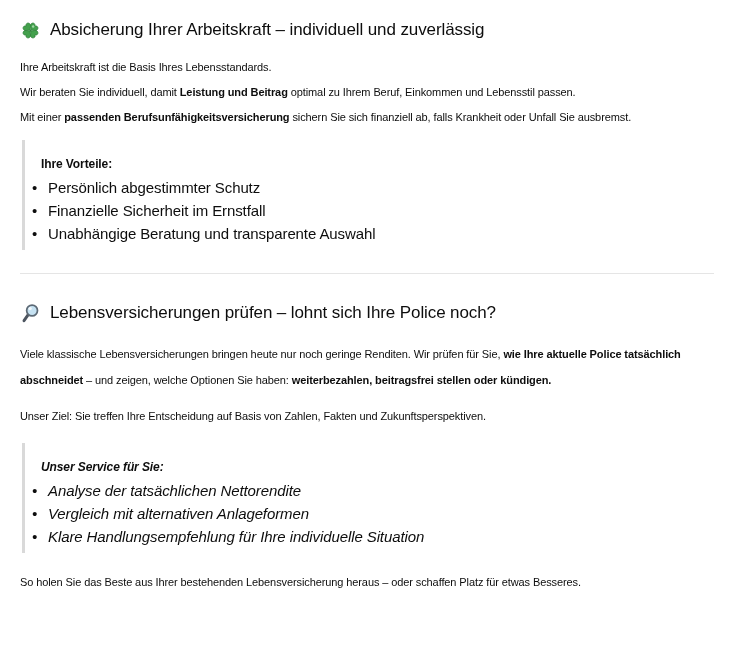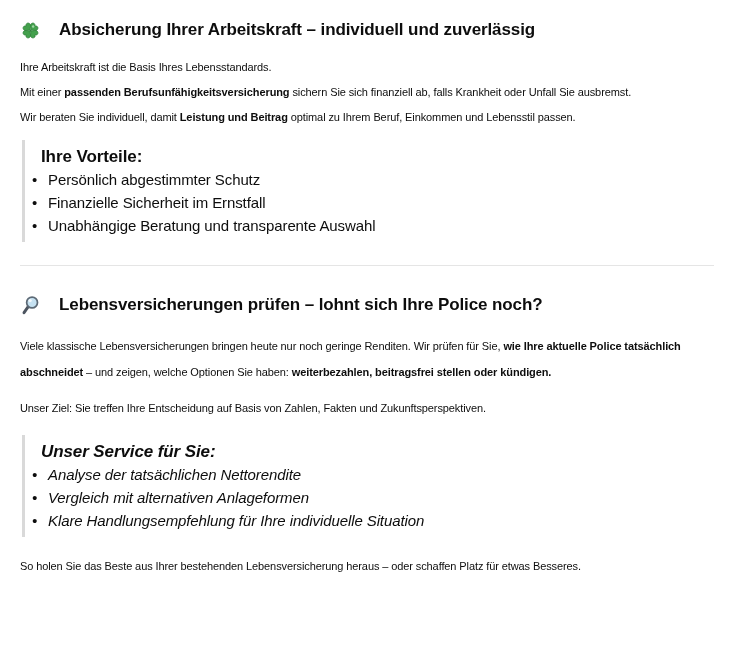--- a/index.html
+++ b/index.html
@@ -10,23 +10,23 @@
     overflow: hidden;
     font-family: "Liberation Sans", "DejaVu Sans", sans-serif;
     color: var(--text, #0d0d0d);
     letter-spacing: -0.1px;
   }
   main { padding: 14px 21px 10px 20px; }
 
   h2.section-heading {
     display: flex;
     align-items: center;
-    gap: 18px;
+    gap: 9px;
     font-size: 17px;
-    font-weight: 700;
+    font-weight: 400;
     line-height: 24px;
     margin: 4px 0 13px 0;
   }
   .hicon { width: 21px; height: 21px; flex: none; display: inline-flex; }
   .hicon svg { width: 21px; height: 21px; display: block; }
 
   .text-block p,
   .para {
     font-size: 11px;
     line-height: 25px;
@@ -35,23 +35,24 @@
   .para { line-height: 26px; }
   .para + .para { margin-top: 10px; }
   strong { font-weight: 700; }
 
   blockquote.callout {
     border-left: 3px solid var(--callout-border, #d9d9d9);
     margin: 10px 0 0 2px;
     padding: 5px 0 5px 16px;
   }
   .callout-title {
-    font-size: 17px;
+    font-size: 12px;
     font-weight: 700;
     line-height: 23px;
+    margin-top: 8px;
   }
   blockquote.callout ul { list-style: none; margin: 0; padding: 0; }
   blockquote.callout li {
     display: flex;
     gap: 7px;
     font-size: 15px;
     line-height: 23px;
     margin-left: -9px;
   }
   blockquote.callout li .bullet { flex: none; width: 9px; text-align: left; }
@@ -90,22 +91,22 @@
             </g>
           </g>
           <circle cx="15" cy="7.5" r="1.4" fill="#9fd6a4" stroke="none"></circle>
         </svg>
       </span>
       <span>Absicherung Ihrer Arbeitskraft – individuell und zuverlässig</span>
     </h2>
 
     <div class="text-block">
       <p><span>Ihre Arbeitskraft ist die Basis Ihres Lebensstandards.</span></p>
+      <p><span>Wir beraten Sie individuell, damit </span><strong>Leistung und Beitrag</strong><span> optimal zu Ihrem Beruf, Einkommen und Lebensstil passen.</span></p>
       <p><span>Mit einer </span><strong>passenden Berufsunfähigkeitsversicherung</strong><span> sichern Sie sich finanziell ab, falls Krankheit oder Unfall Sie ausbremst.</span></p>
-      <p><span>Wir beraten Sie individuell, damit </span><strong>Leistung und Beitrag</strong><span> optimal zu Ihrem Beruf, Einkommen und Lebensstil passen.</span></p>
     </div>
 
     <blockquote class="callout">
       <div class="callout-title">Ihre Vorteile:</div>
       <ul>
           <li>
             <span class="bullet">•</span>
             <span>Persönlich abgestimmter Schutz</span>
           </li>
           <li>

